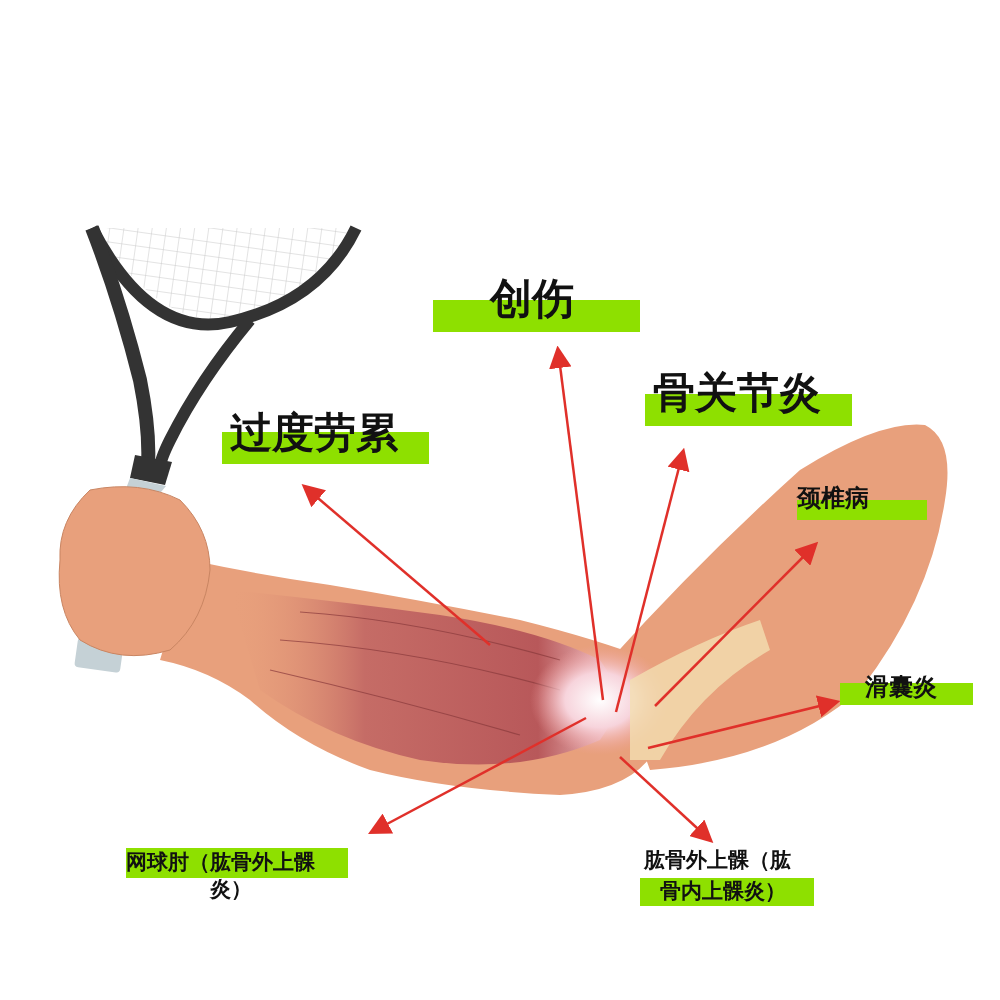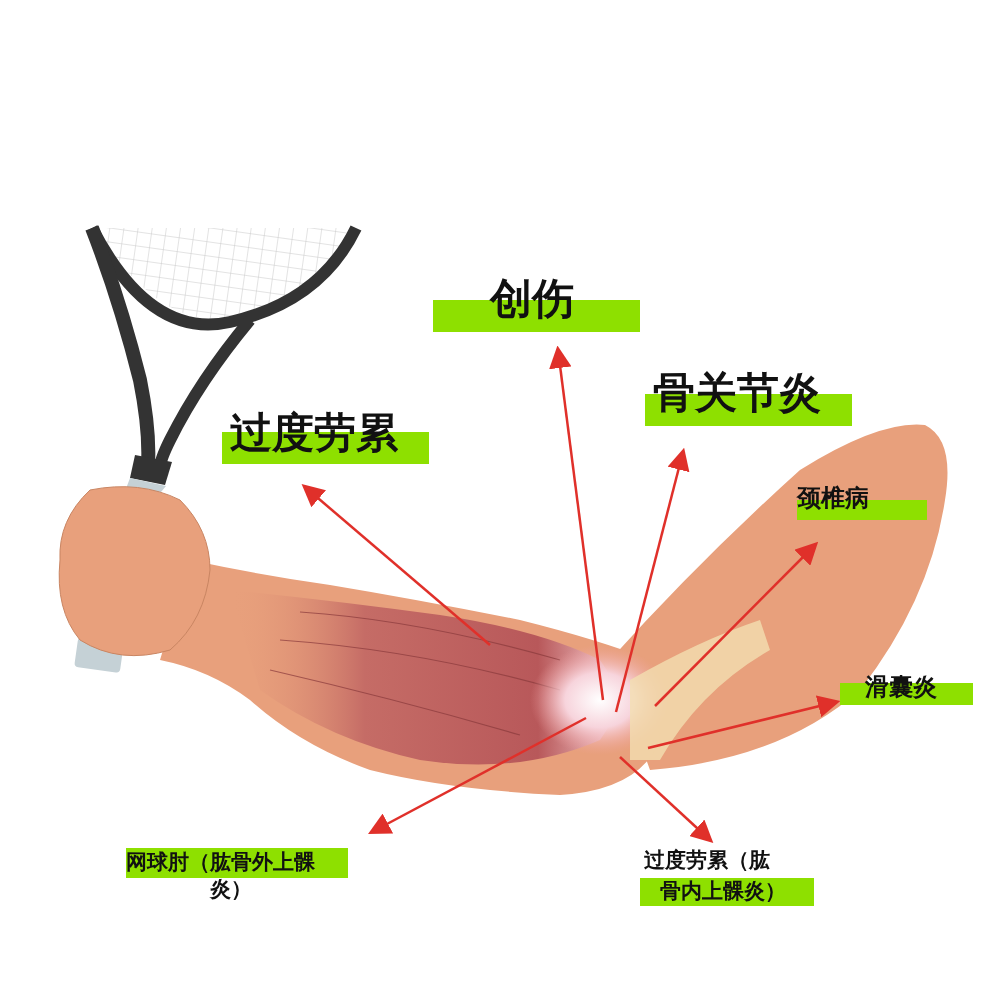--- a/index.html
+++ b/index.html
@@ -99,15 +99,15 @@
 </div>
 
 <div class="label" style="left:126px;top:848px;font-size:21px;">
   <div class="hl" style="left:0;top:0;width:222px;height:30px;"></div>
   <div class="txt" style="padding-top:4px">网球肘（肱骨外上髁</div>
   <div class="txt" style="margin-left:84px;padding-top:6px">炎）</div>
 </div>
 
 <div class="label" style="left:644px;top:850px;font-size:21px;">
   <div class="hl" style="left:-4px;top:28px;width:174px;height:28px;"></div>
-  <div class="txt">过度劳累（肱</div>
+  <div class="txt">肱骨外上髁（肱</div>
   <div class="txt" style="margin-left:16px;padding-top:10px">骨内上髁炎）</div>
 </div>
 
 </body></html>

